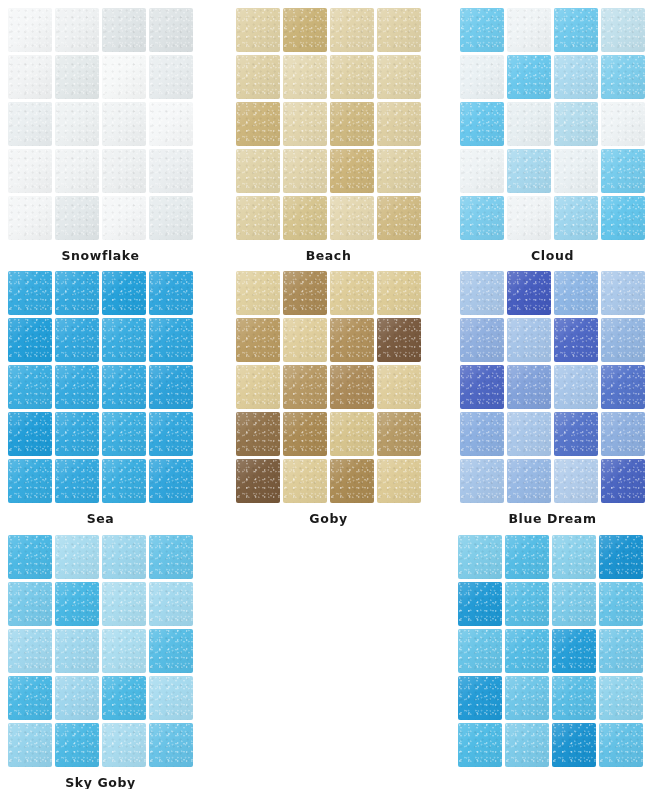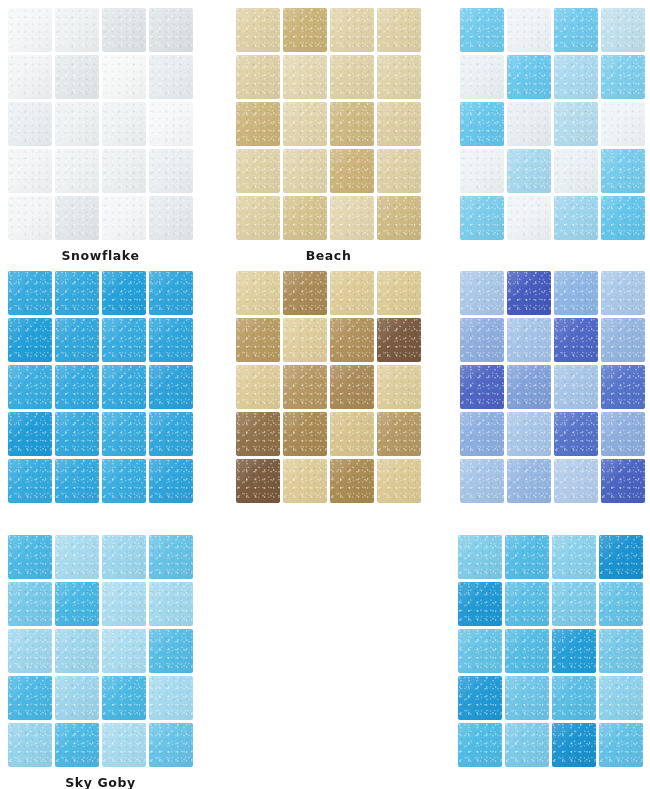--- a/index.html
+++ b/index.html
@@ -147,20 +147,21 @@
         <div class="tile" style="background: rgb(238, 243, 245);"></div>
         <div class="tile" style="background: rgb(237, 242, 244);"></div>
         <div class="tile" style="background: rgb(165, 215, 237);"></div>
         <div class="tile" style="background: rgb(233, 240, 243);"></div>
         <div class="tile" style="background: rgb(114, 202, 236);"></div>
         <div class="tile" style="background: rgb(120, 203, 236);"></div>
         <div class="tile" style="background: rgb(239, 243, 245);"></div>
         <div class="tile" style="background: rgb(155, 212, 237);"></div>
         <div class="tile" style="background: rgb(95, 196, 235);"></div>
       </div>
+      <div class="swatch-label">Cloud</div>
     </div>
     <div class="swatch-group" style="left: 8px; top: 271px;">
       <div class="tile-grid">
         <div class="tile" style="background: rgb(48, 168, 222);"></div>
         <div class="tile" style="background: rgb(46, 166, 221);"></div>
         <div class="tile" style="background: rgb(30, 158, 217);"></div>
         <div class="tile" style="background: rgb(42, 163, 220);"></div>
         <div class="tile" style="background: rgb(28, 156, 216);"></div>
         <div class="tile" style="background: rgb(45, 165, 221);"></div>
         <div class="tile" style="background: rgb(51, 170, 223);"></div>
@@ -171,20 +172,21 @@
         <div class="tile" style="background: rgb(39, 159, 217);"></div>
         <div class="tile" style="background: rgb(26, 154, 215);"></div>
         <div class="tile" style="background: rgb(46, 166, 221);"></div>
         <div class="tile" style="background: rgb(55, 172, 223);"></div>
         <div class="tile" style="background: rgb(44, 164, 220);"></div>
         <div class="tile" style="background: rgb(49, 169, 222);"></div>
         <div class="tile" style="background: rgb(46, 166, 221);"></div>
         <div class="tile" style="background: rgb(52, 171, 223);"></div>
         <div class="tile" style="background: rgb(42, 162, 219);"></div>
       </div>
+      <div class="swatch-label">Sea</div>
     </div>
     <div class="swatch-group" style="left: 236px; top: 271px;">
       <div class="tile-grid">
         <div class="tile" style="background: rgb(223, 207, 157);"></div>
         <div class="tile" style="background: rgb(169, 136, 83);"></div>
         <div class="tile" style="background: rgb(221, 203, 150);"></div>
         <div class="tile" style="background: rgb(220, 202, 148);"></div>
         <div class="tile" style="background: rgb(184, 153, 95);"></div>
         <div class="tile" style="background: rgb(223, 205, 154);"></div>
         <div class="tile" style="background: rgb(176, 143, 88);"></div>
@@ -195,20 +197,21 @@
         <div class="tile" style="background: rgb(222, 204, 153);"></div>
         <div class="tile" style="background: rgb(142, 110, 69);"></div>
         <div class="tile" style="background: rgb(168, 135, 79);"></div>
         <div class="tile" style="background: rgb(214, 195, 139);"></div>
         <div class="tile" style="background: rgb(180, 151, 97);"></div>
         <div class="tile" style="background: rgb(119, 88, 57);"></div>
         <div class="tile" style="background: rgb(221, 203, 150);"></div>
         <div class="tile" style="background: rgb(169, 136, 79);"></div>
         <div class="tile" style="background: rgb(220, 201, 147);"></div>
       </div>
+      <div class="swatch-label">Goby</div>
     </div>
     <div class="swatch-group" style="left: 460px; top: 271px;">
       <div class="tile-grid">
         <div class="tile" style="background: rgb(168, 198, 232);"></div>
         <div class="tile" style="background: rgb(65, 88, 189);"></div>
         <div class="tile" style="background: rgb(139, 180, 228);"></div>
         <div class="tile" style="background: rgb(169, 199, 233);"></div>
         <div class="tile" style="background: rgb(141, 173, 222);"></div>
         <div class="tile" style="background: rgb(163, 194, 231);"></div>
         <div class="tile" style="background: rgb(74, 100, 196);"></div>
@@ -219,20 +222,21 @@
         <div class="tile" style="background: rgb(81, 113, 201);"></div>
         <div class="tile" style="background: rgb(137, 173, 224);"></div>
         <div class="tile" style="background: rgb(167, 197, 232);"></div>
         <div class="tile" style="background: rgb(81, 112, 200);"></div>
         <div class="tile" style="background: rgb(139, 173, 222);"></div>
         <div class="tile" style="background: rgb(164, 195, 231);"></div>
         <div class="tile" style="background: rgb(148, 182, 227);"></div>
         <div class="tile" style="background: rgb(176, 203, 234);"></div>
         <div class="tile" style="background: rgb(69, 96, 191);"></div>
       </div>
+      <div class="swatch-label">Blue Dream</div>
     </div>
     <div class="swatch-group" style="left: 8px; top: 535px;">
       <div class="tile-grid">
         <div class="tile" style="background: rgb(70, 182, 227);"></div>
         <div class="tile" style="background: rgb(165, 218, 238);"></div>
         <div class="tile" style="background: rgb(154, 213, 236);"></div>
         <div class="tile" style="background: rgb(99, 193, 230);"></div>
         <div class="tile" style="background: rgb(116, 199, 232);"></div>
         <div class="tile" style="background: rgb(66, 181, 227);"></div>
         <div class="tile" style="background: rgb(168, 219, 238);"></div>

